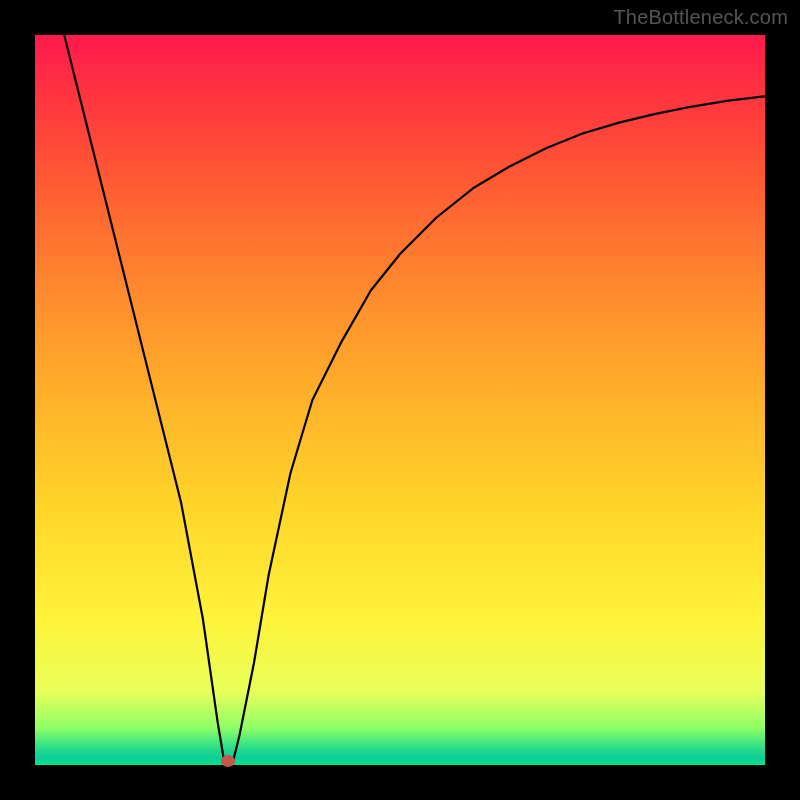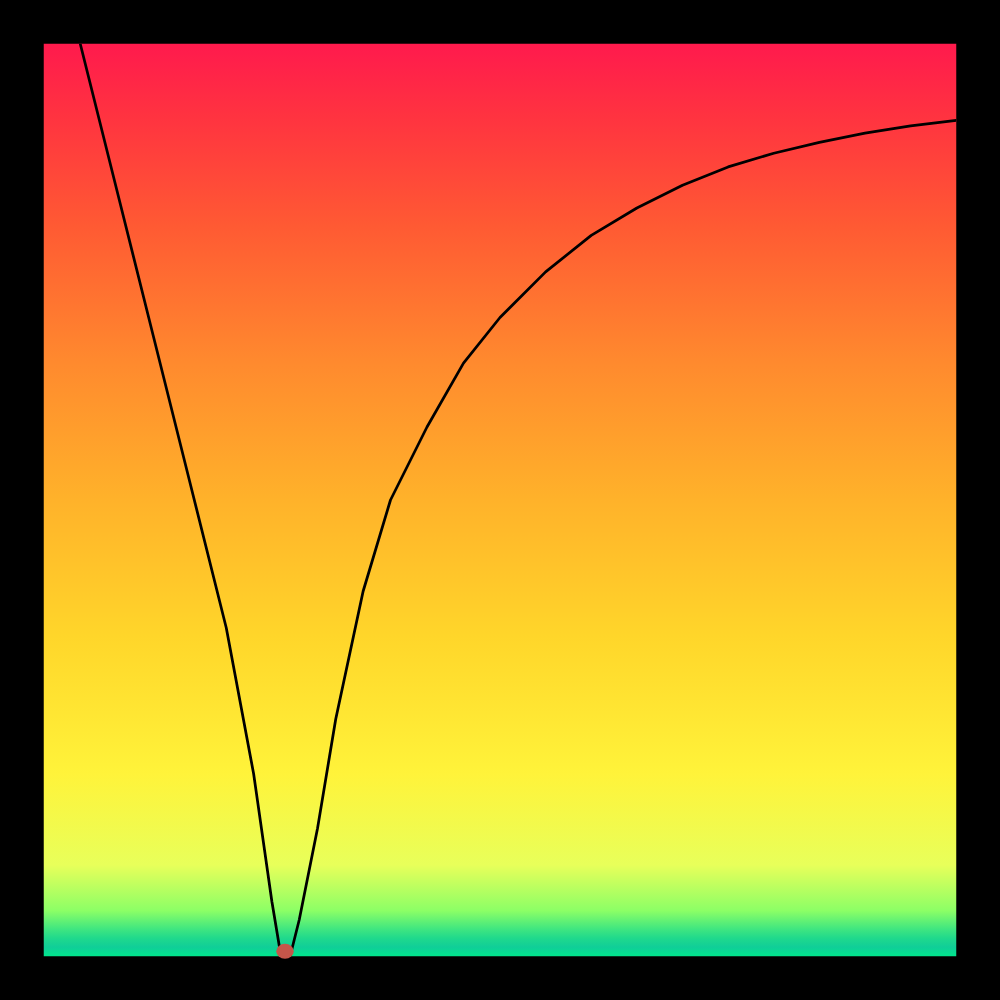--- a/index.html
+++ b/index.html
@@ -70,20 +70,21 @@
     border-radius: 50%;
     background: #c4564a;
     transform: translate(-50%, -50%);
   }
 </style>
 </head>
 <body>
 
 <div class="chart-root">
 
+  <div class="watermark">TheBottleneck.com</div>
 
   <div class="plot-area">
     <div class="gradient-bg"></div>
 
     <svg class="line-layer" viewBox="0 0 730 730" preserveAspectRatio="none">
       <path id="curve-path" fill="none" stroke="#000000" stroke-width="2.2" stroke-linejoin="round" stroke-linecap="round" d="M29.20 0.00 L58.40 116.80 L87.60 233.60 L116.80 350.40 L146.00 467.20 L167.90 584.00 L182.50 686.20 L189.80 730.00 L197.10 730.00 L204.40 700.80 L219.00 627.80 L233.60 540.20 L255.50 438.00 L277.40 365.00 L306.60 306.60 L335.80 255.50 L365.00 219.00 L401.50 182.50 L438.00 153.30 L474.50 131.40 L511.00 113.15 L547.50 98.55 L584.00 87.60 L620.50 78.84 L657.00 71.54 L693.50 65.70 L730.00 61.32"></path>
     </svg>
 
     <div id="min-marker" class="marker" style="left: 193.45px; top: 726.35px; background: rgb(196, 86, 74);"></div>
   </div>

